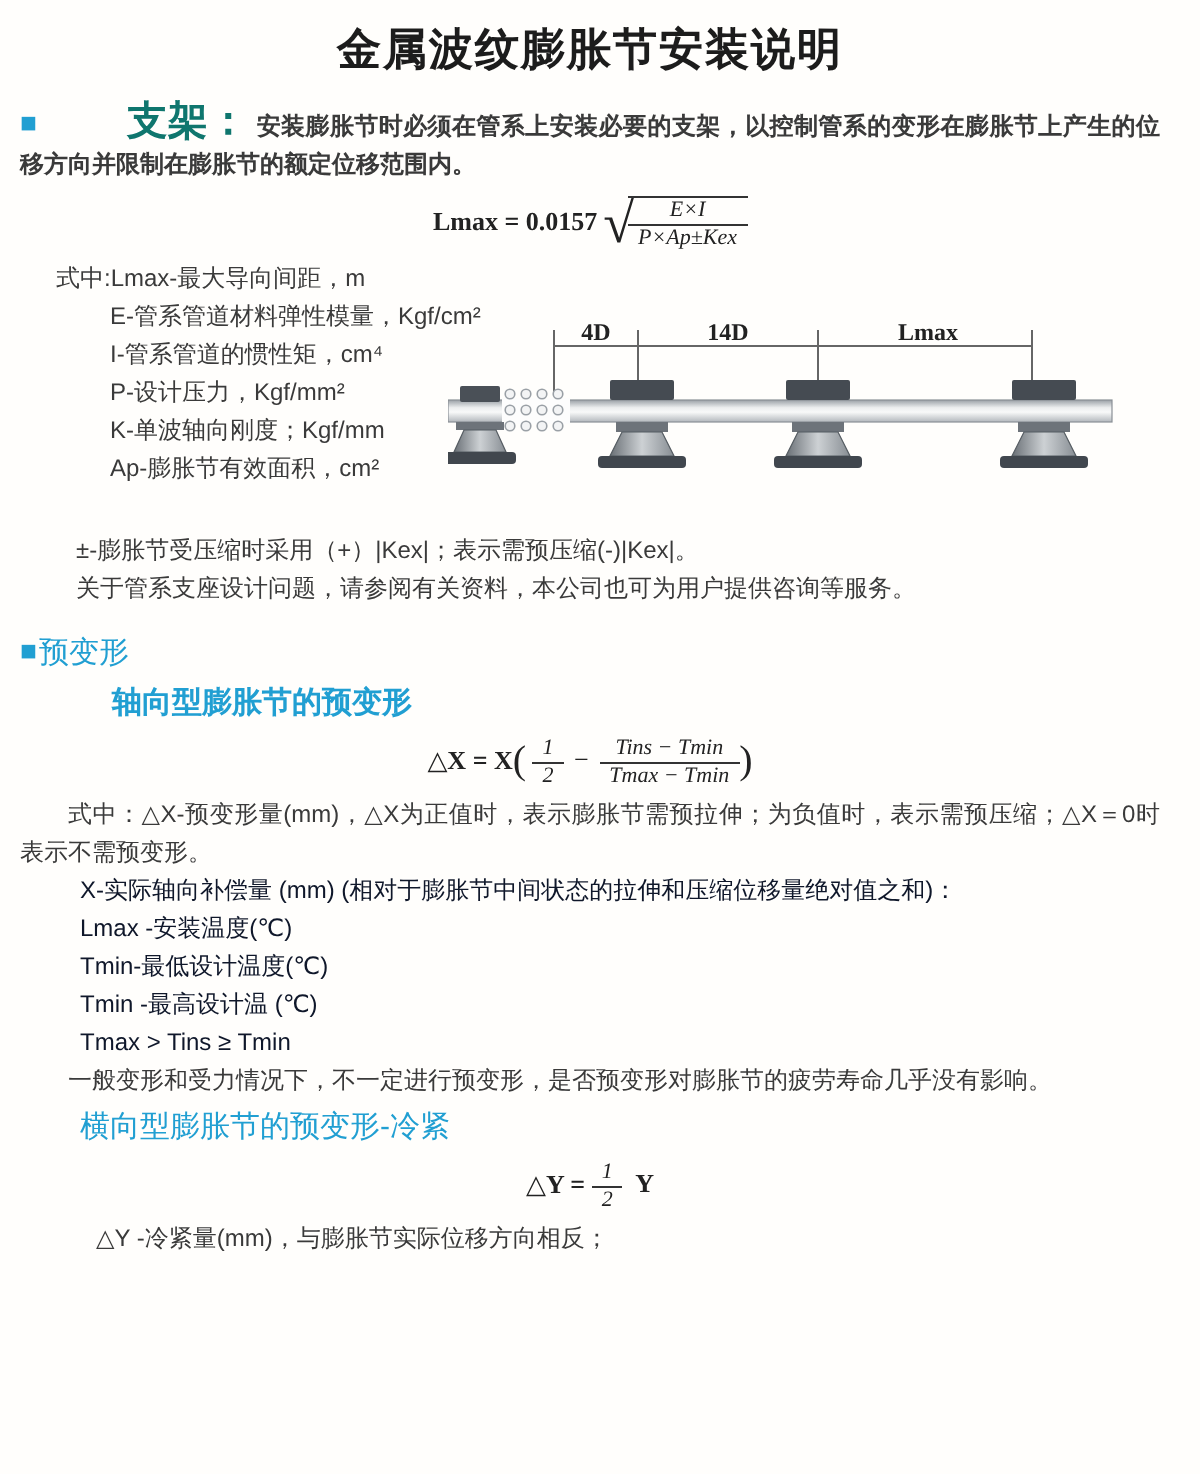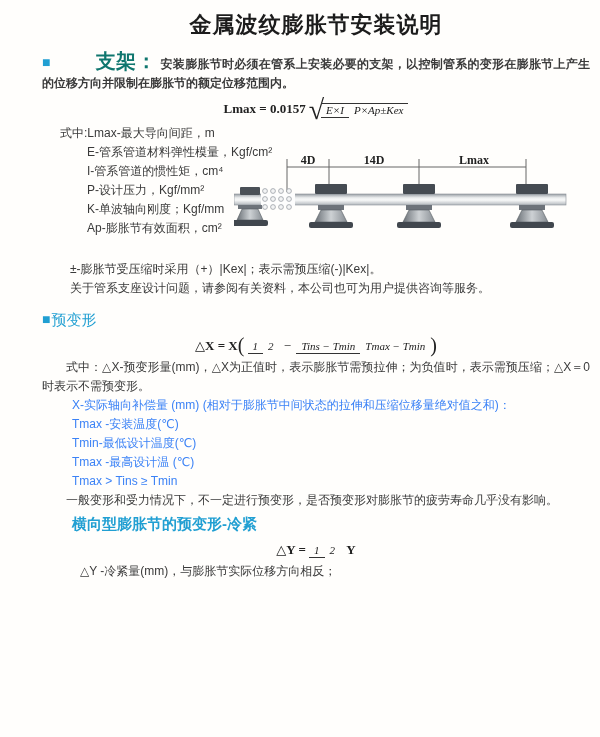--- a/index.html
+++ b/index.html
@@ -2,62 +2,62 @@
 <html><head>
 <meta charset="utf-8">
 <style>
   html,body{margin:0;padding:0;}
   body{
     width:600px;height:737px;overflow:hidden;
     background:#fffefc;color:#333;
     font-family:"Liberation Sans","DejaVu Sans",sans-serif;
     font-size:12px;line-height:19px;
   }
-  .page{padding:6px 10px 0 10px;margin-left:32px;}
+  .page{padding:6px 20px 0 10px;}
   h1.doc-title{
     margin:4px 0 12px 0;text-align:center;
     font-size:22px;font-weight:600;color:#1c1c1c;letter-spacing:1px;line-height:30px;
   }
   .bullet{color:#219fd2;font-size:14px;margin-right:1px;vertical-align:1px;}
   .lead{margin:0;text-align:justify;}
   .lead .sec-head{font-size:20px;font-weight:bold;color:#0f766e;margin-left:44px;margin-right:4px;}
   .lead .lead-text{font-weight:600;color:#3a3a3a;}
   p.para{margin:0;text-indent:2em;text-align:justify;color:#3a3a3a;}
   
   .formula{
     text-align:center;font-family:"Liberation Serif","DejaVu Serif",serif;
     color:#222;margin:5px 0 3px 0;
   }
   .f1{margin-top:6px;}
   .f1 .f-lhs{font-weight:bold;font-size:13px;}
   .radical{font-size:28px;font-weight:400;line-height:20px;vertical-align:-6px;display:inline-block;}
   .frac{
-    display:inline-flex;flex-direction:row;vertical-align:middle;
+    display:inline-flex;flex-direction:column;vertical-align:middle;
     text-align:center;font-style:italic;font-size:11px;line-height:13px;
   }
   .frac .num{border-bottom:1px solid #333;padding:0 5px;}
   .frac .den{padding:0 5px;}
   .under-root{border-top:1.4px solid #333;margin-left:-3px;}
   .f2,.f3{font-size:13px;}
   .f2 .paren,.f3 .paren{font-size:20px;vertical-align:-2px;font-weight:400;}
   .f2 .op{padding:0 2px;}
   .f2 .f-lhs,.f3 .f-lhs,.f3 .f-rhs{font-weight:bold;}
   .f3 .f-rhs{margin-left:3px;}
   
   .legend-wrap{position:relative;margin-top:4px;min-height:136px;}
   .legend-line{margin:0;color:#3a3a3a;}
   .legend-intro{margin-left:18px;}
   .legend-item{margin-left:45px;}
   .note-line{margin:0;color:#3a3a3a;margin-left:28px;}
   .diagram{position:absolute;top:30px;right:0;}
   
   h2.sec2{margin:10px 0 2px 0;font-size:15px;font-weight:normal;color:#219fd2;line-height:22px;}
   h3.sub{margin:3px 0 2px 46px;font-size:15px;font-weight:bold;color:#219fd2;line-height:22px;}
-  h4.sub2{margin:3px 0 2px 30px;font-size:15px;font-weight:bold;color:#219fd2;line-height:22px;}
-  .sub-line{margin:0;color:#3b82f6;margin-left:30px;}
+  h4.sub2{margin:3px 0 2px 30px;font-size:15px;font-weight:normal;color:#219fd2;line-height:22px;}
+  .sub-line{margin:0;color:#0f172a;margin-left:30px;}
   .last-note{margin-left:38px;}
   svg text{font-family:"Liberation Serif","DejaVu Serif",serif;font-weight:bold;font-size:12px;fill:#222;}
 </style>
 </head>
 <body>
 
 <div class="page">
 
   <h1 class="doc-title">金属波纹膨胀节安装说明</h1>
 
@@ -155,39 +155,40 @@
     </svg>
   </div>
 
   <p class="note-line">±-膨胀节受压缩时采用（+）|Kex|；表示需预压缩(-)|Kex|。</p>
   <p class="note-line">关于管系支座设计问题，请参阅有关资料，本公司也可为用户提供咨询等服务。</p>
 
   <h2 class="sec2">
     <span class="bullet">■</span><span>预变形</span>
   </h2>
 
+  <h3 class="sub">轴向型膨胀节的预变形</h3>
 
   <div class="formula f2">
     <span class="f-lhs">△X = X</span><span class="paren">(</span>
     <span class="frac">
         <span class="num">1</span>
         <span class="den">2</span>
       </span>
     <span class="op">−</span>
     <span class="frac">
         <span class="num">Tins − Tmin</span>
         <span class="den">Tmax − Tmin</span>
       </span><span class="paren">)</span>
   </div>
 
   <p class="para">式中：△X-预变形量(mm)，△X为正值时，表示膨胀节需预拉伸；为负值时，表示需预压缩；△X＝0时表示不需预变形。</p>
   <p class="sub-line">X-实际轴向补偿量 (mm) (相对于膨胀节中间状态的拉伸和压缩位移量绝对值之和)：</p>
-  <p class="sub-line">Tmax -安装温度(℃)</p>
+  <p class="sub-line">Lmax -安装温度(℃)</p>
   <p class="sub-line">Tmin-最低设计温度(℃)</p>
-  <p class="sub-line">Tmax -最高设计温 (℃)</p>
+  <p class="sub-line">Tmin -最高设计温 (℃)</p>
   <p class="sub-line">Tmax &gt; Tins ≥ Tmin</p>
   <p class="para">一般变形和受力情况下，不一定进行预变形，是否预变形对膨胀节的疲劳寿命几乎没有影响。</p>
 
   <h4 class="sub2">横向型膨胀节的预变形-冷紧</h4>
 
   <div class="formula f3">
     <span class="f-lhs">△Y =</span>
     <span class="frac">
         <span class="num">1</span>
         <span class="den">2</span>

